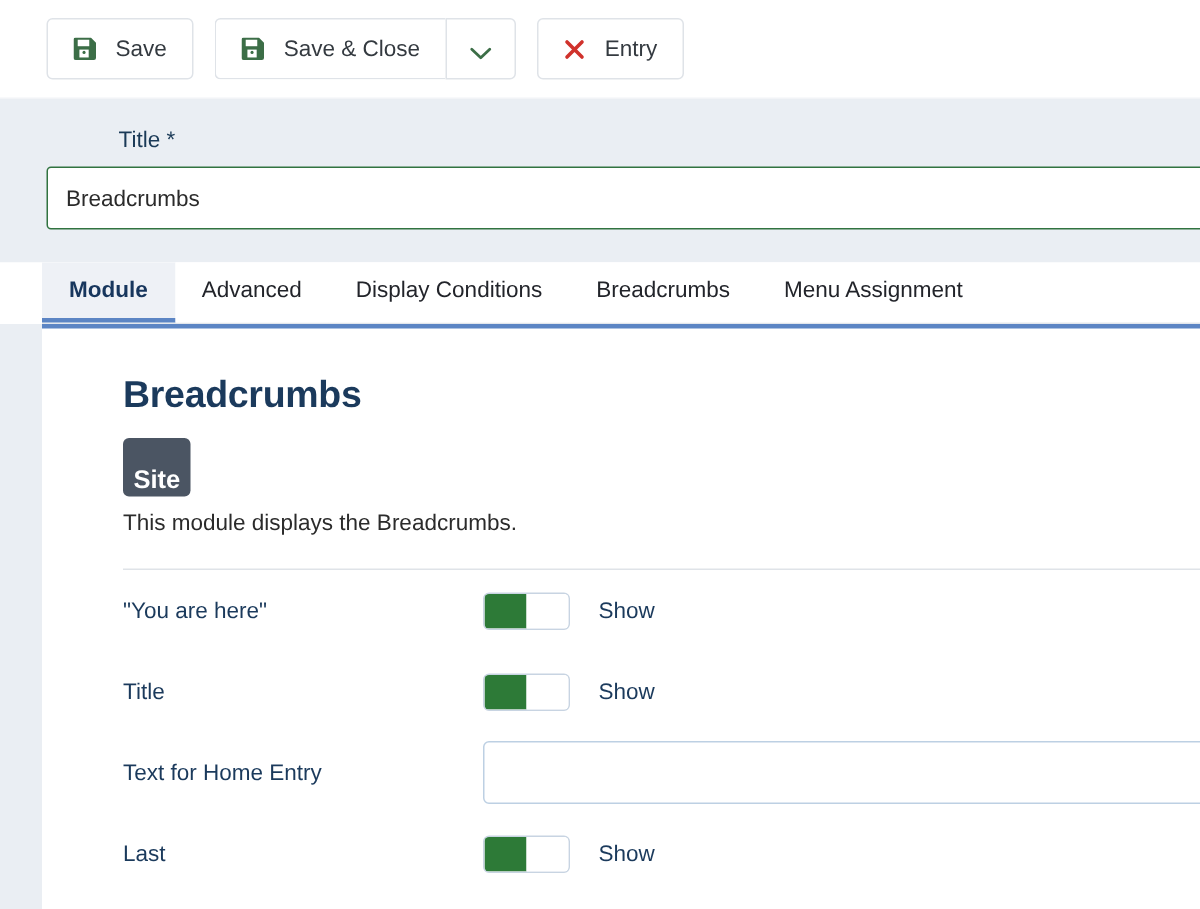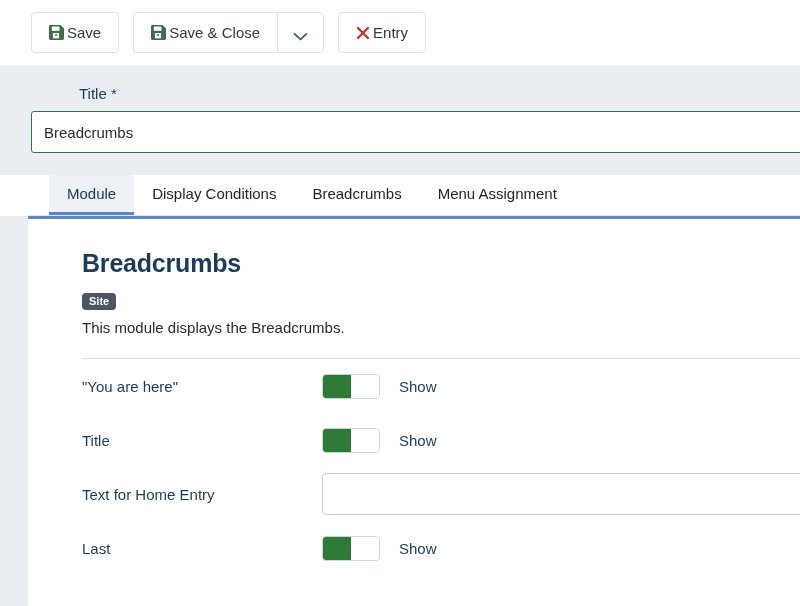--- a/index.html
+++ b/index.html
@@ -35,21 +35,21 @@
     box-sizing: border-box;
     height: 41px;
     padding: 0 17px;
     background: #ffffff;
     border: 1px solid #dfe3e8;
     border-radius: 4px;
     font-size: 15px;
     color: #343a40;
     cursor: pointer;
     white-space: nowrap;
-    gap: 3px;
+    gap: 13px;
   }
   .btn-group {
     display: flex;
     align-items: center;
     justify-content: flex-end;
   }
   .btn-group .btn-main {
     border-top-right-radius: 0;
     border-bottom-right-radius: 0;
     border-right: none;
@@ -129,23 +129,22 @@
     font-size: 15px;
     color: #22242a;
     cursor: pointer;
     background: #ffffff;
     border-bottom: 3px solid transparent;
     white-space: nowrap;
   }
   .tab.active {
     background: #eef1f6;
     color: #17365d;
-    font-weight: normal;
+    font-weight: bold;
     border-bottom: 3px solid #5c85c4;
-    margin-left: 21px;
   }
 
   
   .page-body {
     display: flex;
     background: #eaeef3;
     height: 390px;
   }
   .gutter {
     width: 28px;
@@ -163,23 +162,23 @@
     font-size: 25px;
     font-weight: bold;
     color: #1b3a5c;
     margin: 0 0 14px 0;
     letter-spacing: -0.2px;
   }
   .badge {
     display: inline-block;
     background: #4b5563;
     color: #ffffff;
-    font-size: 11px;
+    font-size: 17px;
     font-weight: bold;
-    padding: 3px 7px 3px 7px;
+    padding: 19px 7px 3px 7px;
     border-radius: 4px;
     line-height: 1;
     margin-bottom: 9px;
   }
   .module-desc {
     font-size: 15px;
     color: #2b2b2b;
     margin: 0 0 22px 0;
   }
   .divider {
@@ -301,20 +300,23 @@
   </label>
   <input class="title-input" type="text" value="Breadcrumbs" style="">
 </div>
 
 <div class="tabs-wrap">
   <div class="tabs">
     <div class="tab active">
       <span>Module</span>
     </div>
     <div class="tab">
+      <span>Advanced</span>
+    </div>
+    <div class="tab">
       <span>Display Conditions</span>
     </div>
     <div class="tab">
       <span>Breadcrumbs</span>
     </div>
     <div class="tab">
       <span>Menu Assignment</span>
     </div>
   </div>
 </div>

